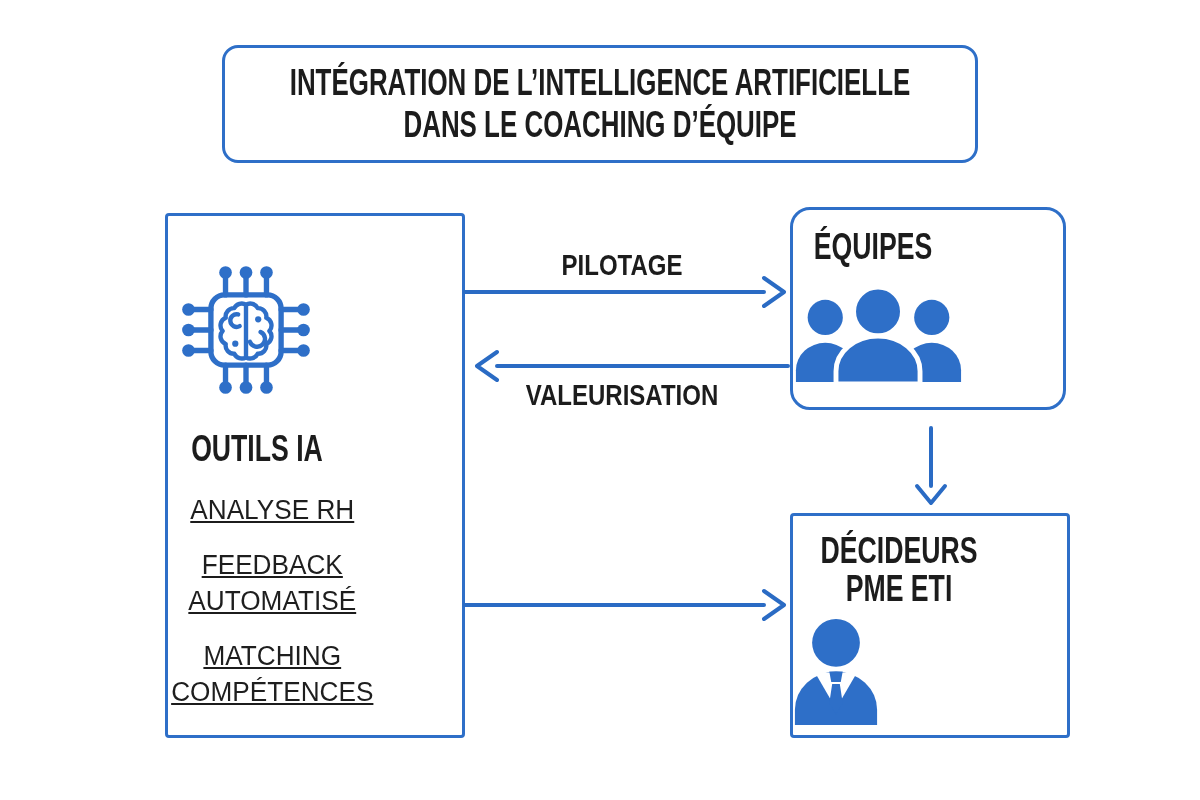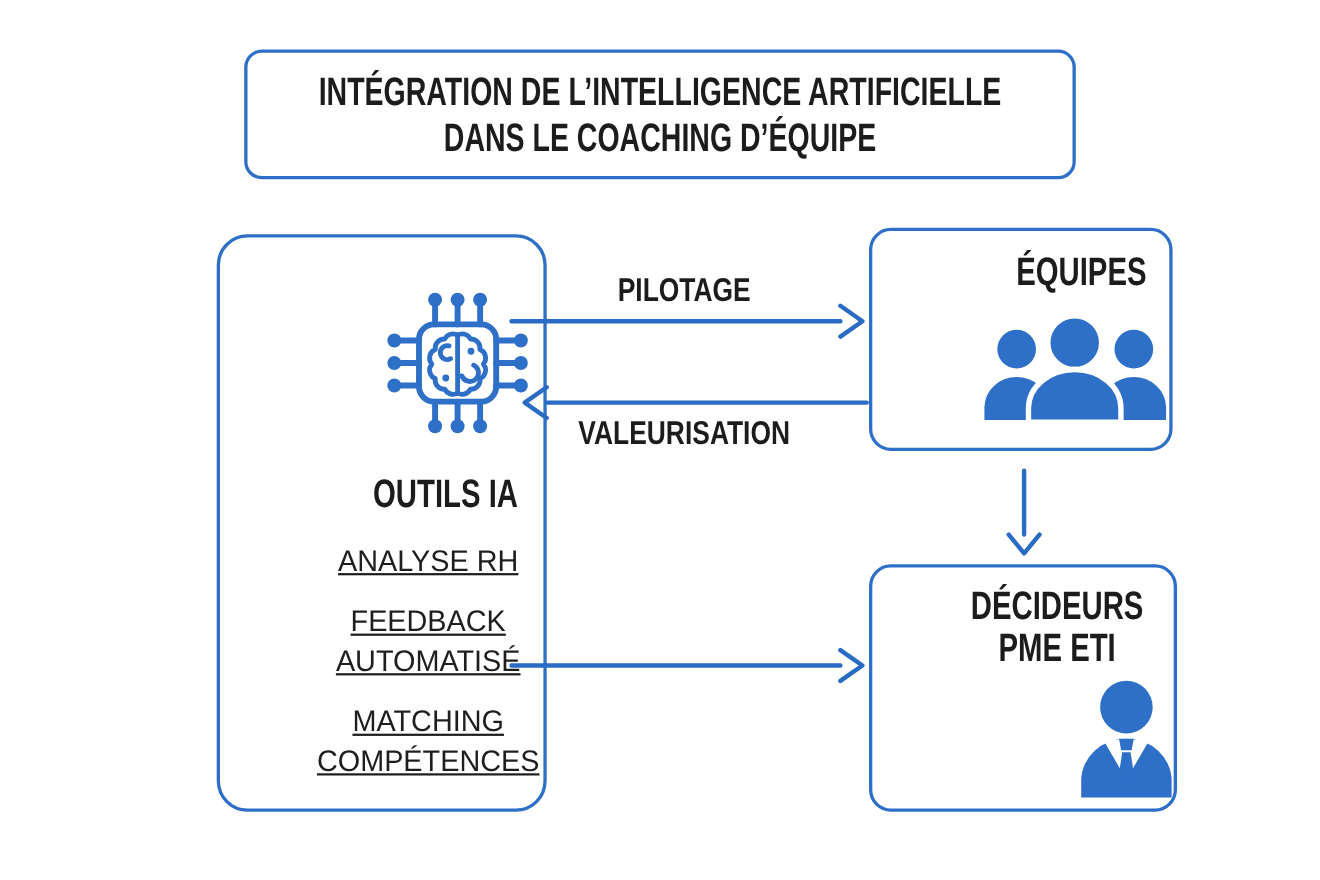--- a/index.html
+++ b/index.html
@@ -27,24 +27,24 @@
   .title-box {
     left: 222px; top: 45px; width: 756px; height: 118px;
     border-radius: 16px;
     display: flex; flex-direction: column; justify-content: center; align-items: center;
   }
   .title-line {
     font-size: 36px; font-weight: 700; line-height: 42px;
     white-space: nowrap;
     transform: scaleX(0.72); transform-origin: 50% 50%;
   }
-  .node-box { display: flex; flex-direction: column; align-items: flex-end; }
-  .outils-box   { left: 165px; top: 213px; width: 300px; height: 525px; border-radius: 28px; margin-left: 32px; }
+  .node-box { display: flex; flex-direction: column; align-items: flex-start; }
+  .outils-box   { left: 165px; top: 213px; width: 300px; height: 525px; border-radius: 4px; }
   .equipes-box  { left: 790px; top: 207px; width: 276px; height: 203px; border-radius: 20px; }
-  .decideurs-box{ left: 790px; top: 513px; width: 280px; height: 225px; border-radius: 20px; }
+  .decideurs-box{ left: 790px; top: 513px; width: 280px; height: 225px; border-radius: 4px; }
   .node-title {
     font-size: 36px; font-weight: 700; line-height: 38px;
     text-align: center; white-space: pre-line;
     transform: scaleX(0.74); transform-origin: 50% 50%;
   }
   .chip-icon { width: 156px; height: 156px; margin-top: 36px; display: block; }
   .outils-title { margin-top: 22px; }
   .items { margin-top: 24px; text-decoration: underline; }
   .item {
     font-size: 27px; font-weight: 400; line-height: 36px;

